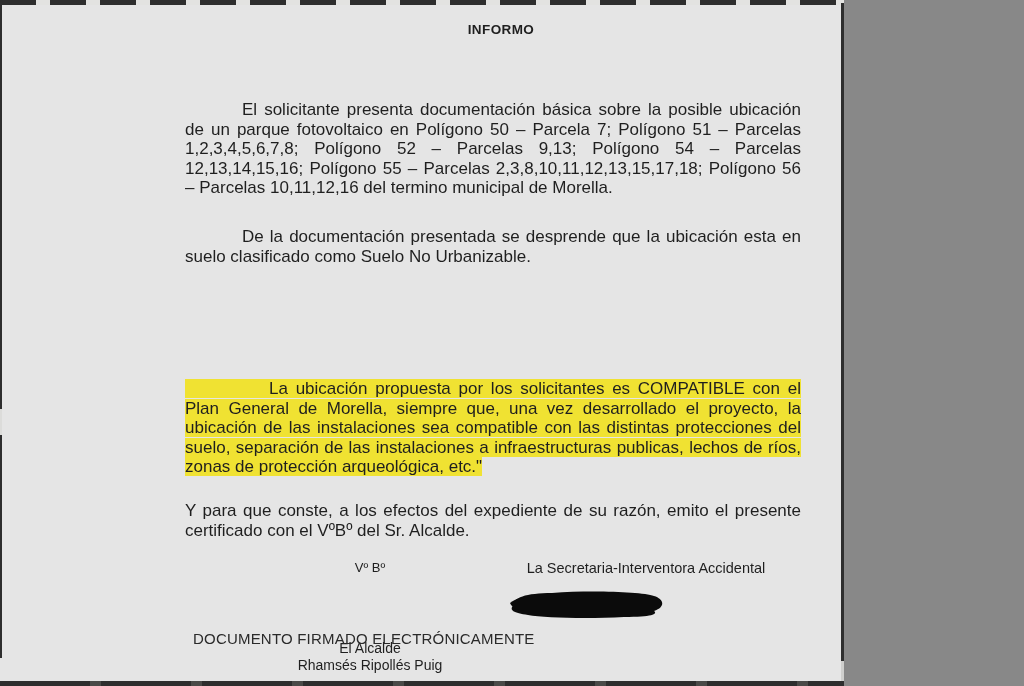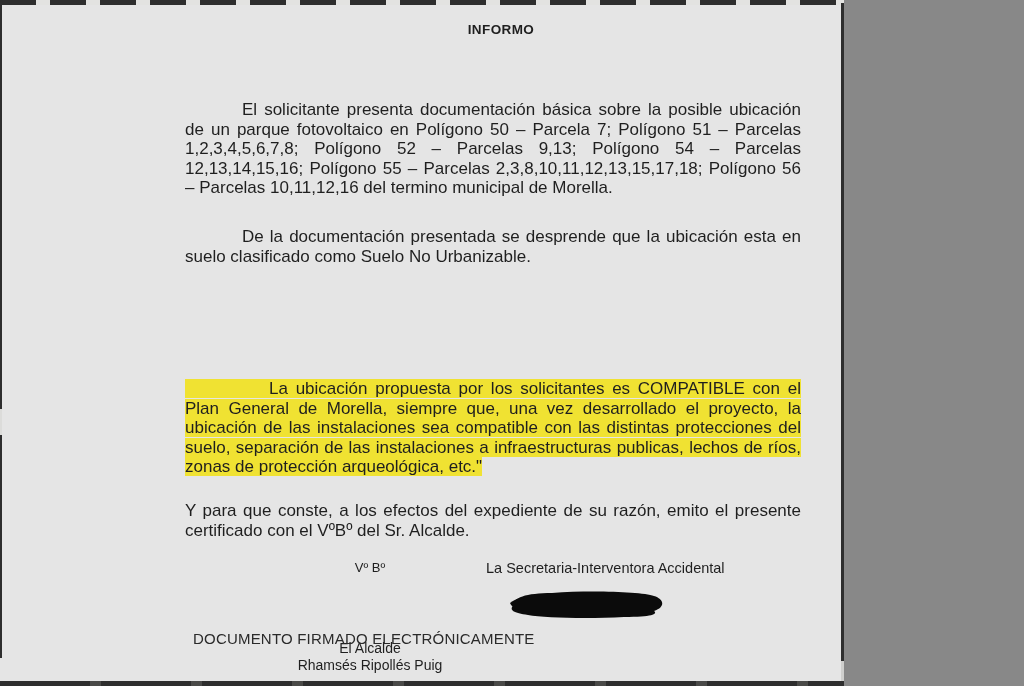--- a/index.html
+++ b/index.html
@@ -49,21 +49,21 @@
   .place-line{
     position:absolute;left:193px;top:523px;width:616px;
     text-align:center;font-size:14.5px;
   }
   .sig-vobo{
     position:absolute;left:300px;top:560px;width:140px;
     text-align:center;font-size:13px;
   }
   .sig-secretary{
     position:absolute;left:486px;top:560px;width:320px;
-    font-size:14.5px;
+    text-align:center;font-size:14.5px;
   }
   .sig-mayor{
     position:absolute;left:275px;top:592px;width:190px;
     text-align:center;font-size:14px;line-height:17px;margin-top:48px;
   }
   .redacted{
     position:absolute;left:504px;top:587px;width:164px;height:34px;
   }
   .footer-line{
     position:absolute;left:193px;top:630px;width:616px;

